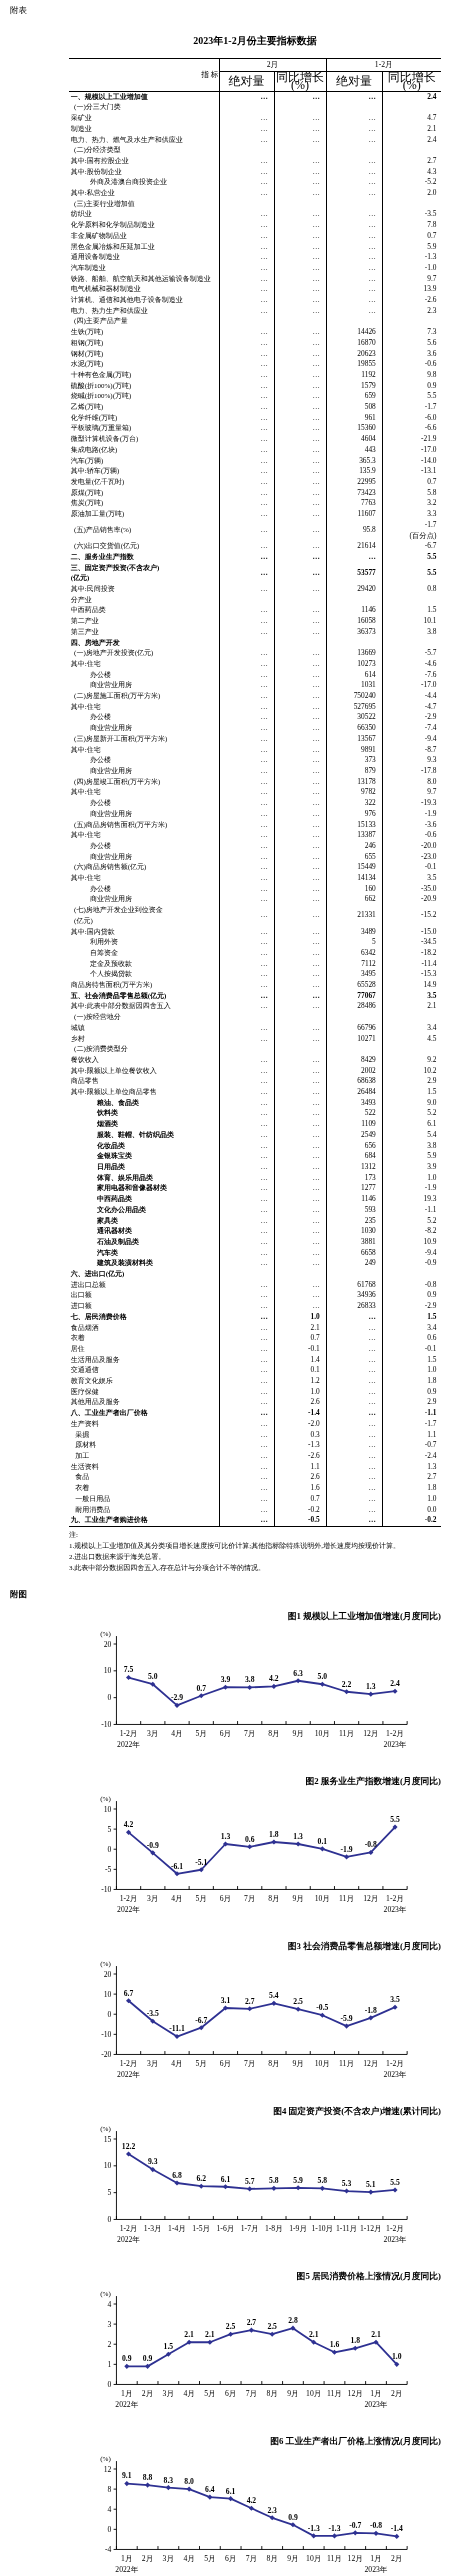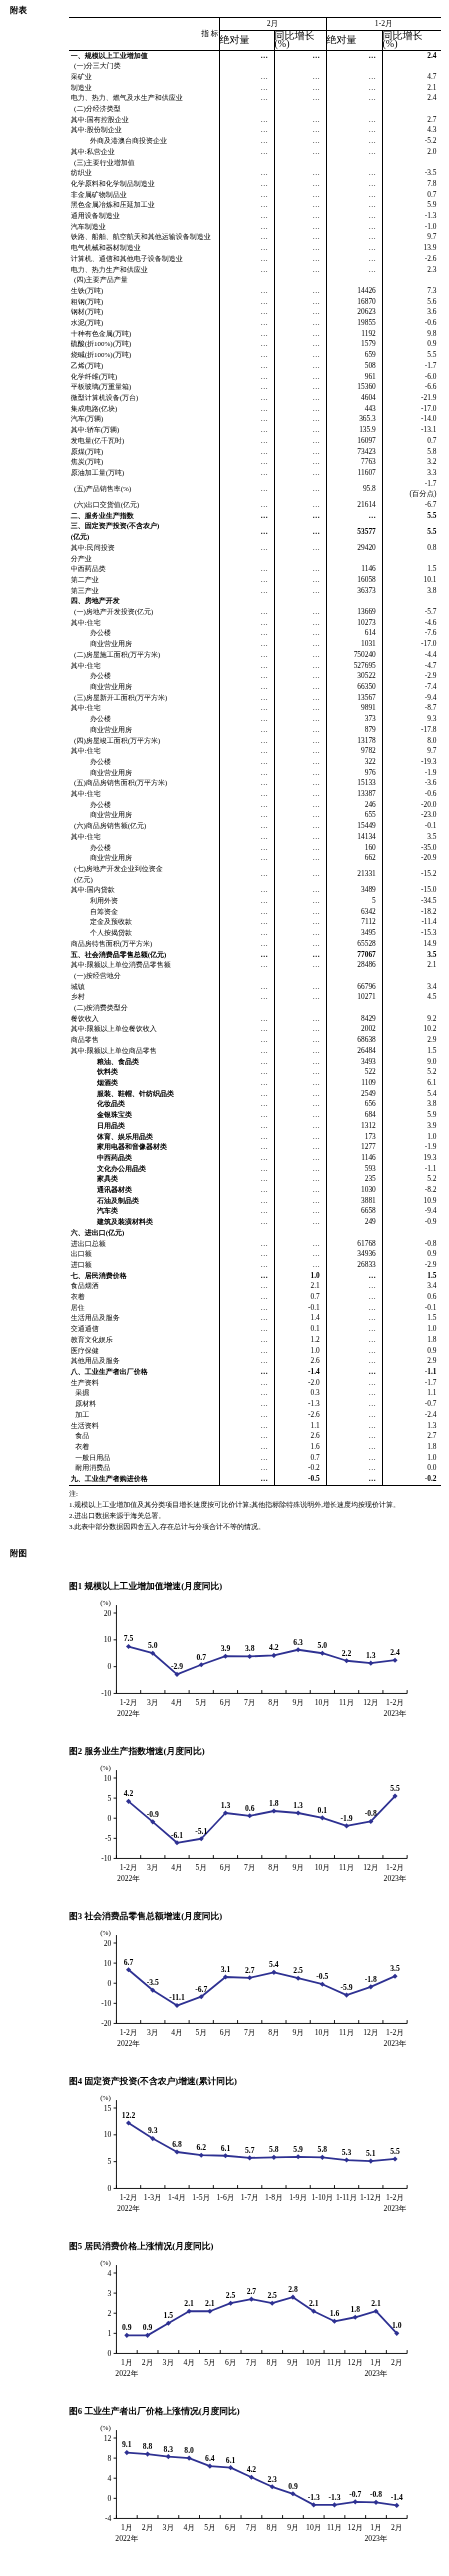--- a/index.html
+++ b/index.html
@@ -1,50 +1,51 @@
 <!DOCTYPE html>
 <html style="font-size:9px"><head>
 <meta charset="utf-8">
 <style>
   html,body{margin:0;padding:0;}
   body{width:450px;height:2576px;background:#fff;color:#000;
        font-family:"Liberation Serif","DejaVu Serif",serif;overflow:hidden;}
   .page{position:relative;width:450px;}
   .content{margin-left:69px;width:372px;}
-  .corner{margin-left:-59px;font-weight:bold;font-size:8.5px;padding-top:4.5px;}
+  .corner{margin-left:-59px;font-weight:normal;font-size:8.5px;padding-top:4.5px;}
   .doc-title{margin:17px 0 10.2px 0;text-align:center;font-size:10px;font-weight:bold;}
   table{border-collapse:collapse;width:372px;table-layout:fixed;
         border-top:1.4px solid #000;border-bottom:1.4px solid #000;}
   col.c-lbl{width:150px;} col.c1{width:55px;} col.c2{width:52px;} col.c3{width:56px;} col.c4{width:59px;}
   th{font-weight:normal;padding:0;}
   th.ind{font-size:7.7px;text-align:right;border-bottom:0.9px solid #000;}
   th.group{height:12px;font-size:7.7px;text-align:center;border-left:0.6px solid #000;border-bottom:0.6px solid #000;}
-  th.sub{height:19px;font-size:10px;text-align:left;border-left:0.6px solid #000;
+  th.sub{height:19px;font-size:12px;text-align:center;border-left:0.6px solid #000;
          border-bottom:0.9px solid #000;white-space:pre-line;line-height:8.5px;}
   tbody td{height:10.7px;line-height:10.7px;padding:0;font-size:7.4px;}
   td.lbl{font-size:7px;white-space:pre-line;line-height:10.7px;}
   td.num{text-align:right;padding-right:5.7px;border-left:0.6px solid #000;white-space:pre-line;}
   td.num:last-child{padding-right:4.5px;}
   tr.b td{font-weight:bold;}
   .i0{padding-left:1.7px;} .i1{padding-left:5.1px;} .i2{padding-left:21px;} .i3{padding-left:28px;font-weight:bold;} .i4{padding-left:6.2px;}
   .notes{margin-top:3.4px;font-size:7px;line-height:11px;}
-  .figs-label{margin-left:-59px;font-weight:bold;font-size:8.5px;margin-top:14.7px;margin-bottom:11px;}
+  .figs-label{margin-left:-59px;font-weight:bold;font-size:8.5px;margin-top:14.7px;margin-bottom:0;}
   .chart{height:165px;box-sizing:border-box;padding-top:10.2px;}
-  .chart-title{margin:0 0 3.4px 0;font-size:8.8px;font-weight:bold;text-align:left;}
+  .chart-title{margin:0 0 3.4px 0;font-size:8.8px;font-weight:bold;text-align:right;}
   svg{display:block;}
   .ax{stroke:#000;stroke-width:1.6;}
   .axt{fill:#000;font-family:"Liberation Serif","DejaVu Serif",serif;}
   .dlabel{fill:#000;font-weight:bold;font-size:13.5px;font-family:"Liberation Serif","DejaVu Serif",serif;}
 </style>
 </head>
 <body>
 
 <div class="page">
   <div class="content">
     <div class="corner">附表</div>
+    <h1 class="doc-title">2023年1-2月份主要指标数据</h1>
 
     <table>
       <colgroup>
         <col class="c-lbl">
           <col class="c1">
           <col class="c2">
           <col class="c3">
           <col class="c4">
       </colgroup>
       <thead>
@@ -312,21 +313,21 @@
             <td class="lbl i0">其中:轿车(万辆)</td>
             <td class="num">…</td>
             <td class="num">…</td>
             <td class="num">135.9</td>
             <td class="num">-13.1</td>
           </tr>
           <tr>
             <td class="lbl i0">发电量(亿千瓦时)</td>
             <td class="num">…</td>
             <td class="num">…</td>
-            <td class="num">16097</td>
+            <td class="num">22995</td>
             <td class="num">0.7</td>
           </tr>
           <tr>
             <td class="lbl i0">原煤(万吨)</td>
             <td class="num">…</td>
             <td class="num">…</td>
             <td class="num">73423</td>
             <td class="num">5.8</td>
           </tr>
           <tr>
@@ -634,21 +635,21 @@
             <td class="num">14.9</td>
           </tr>
           <tr class="b">
             <td class="lbl i0">五、社会消费品零售总额(亿元)</td>
             <td class="num">…</td>
             <td class="num">…</td>
             <td class="num">77067</td>
             <td class="num">3.5</td>
           </tr>
           <tr>
-            <td class="lbl i0">其中:限额以上单位消费品零售额</td>
+            <td class="lbl i0">其中:此表中部分数据因四舍五入</td>
             <td class="num">…</td>
             <td class="num">…</td>
             <td class="num">28486</td>
             <td class="num">2.1</td>
           </tr>
           <tr>
             <td class="lbl i1">(一)按经营地分</td>
             <td class="num"></td>
             <td class="num"></td>
             <td class="num"></td>

